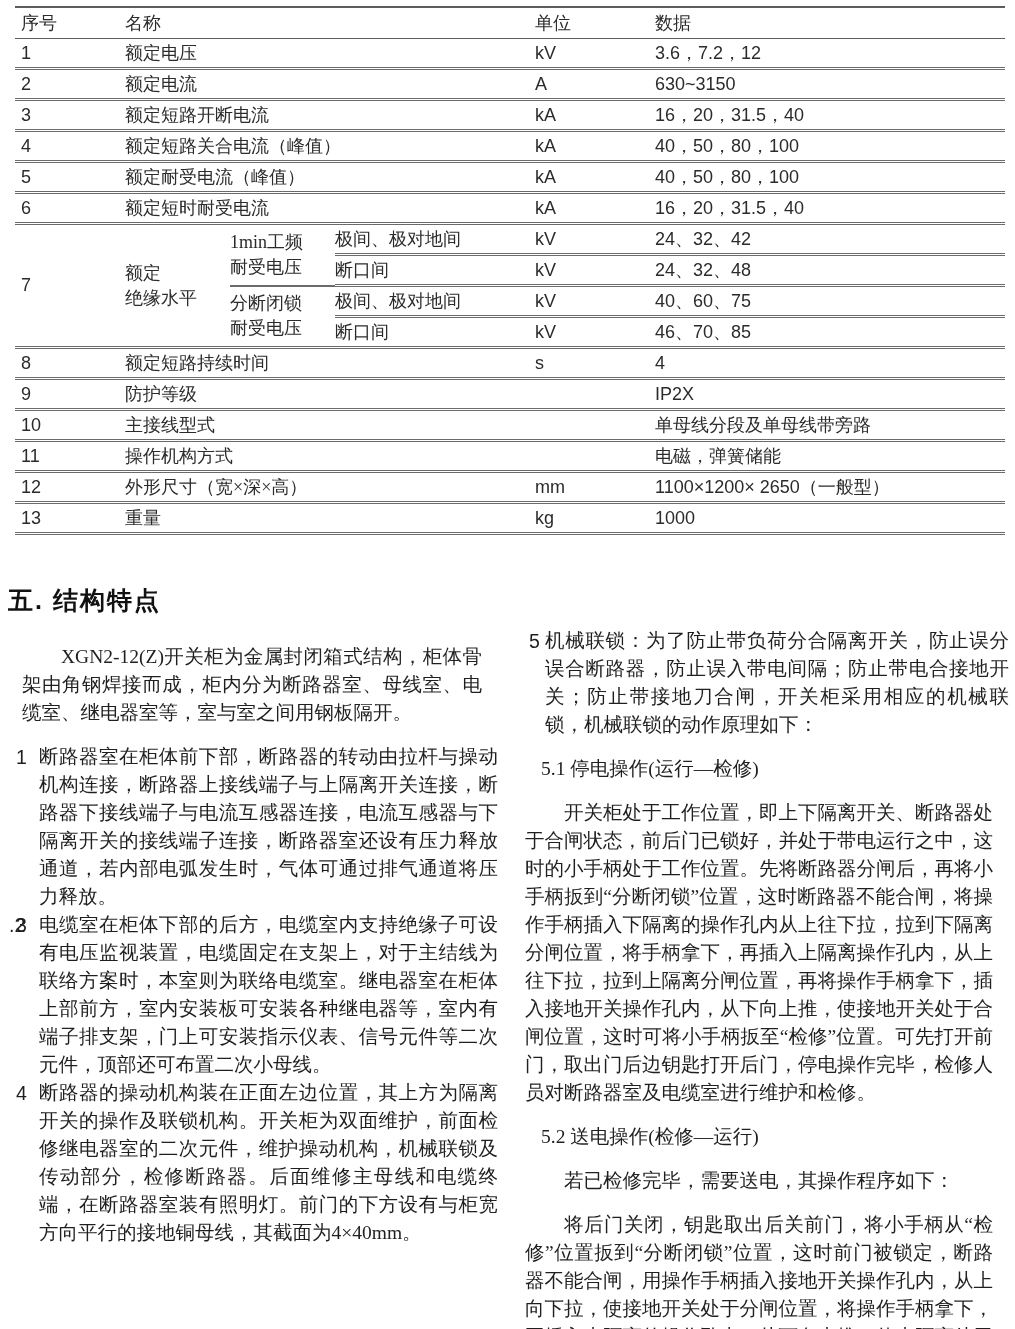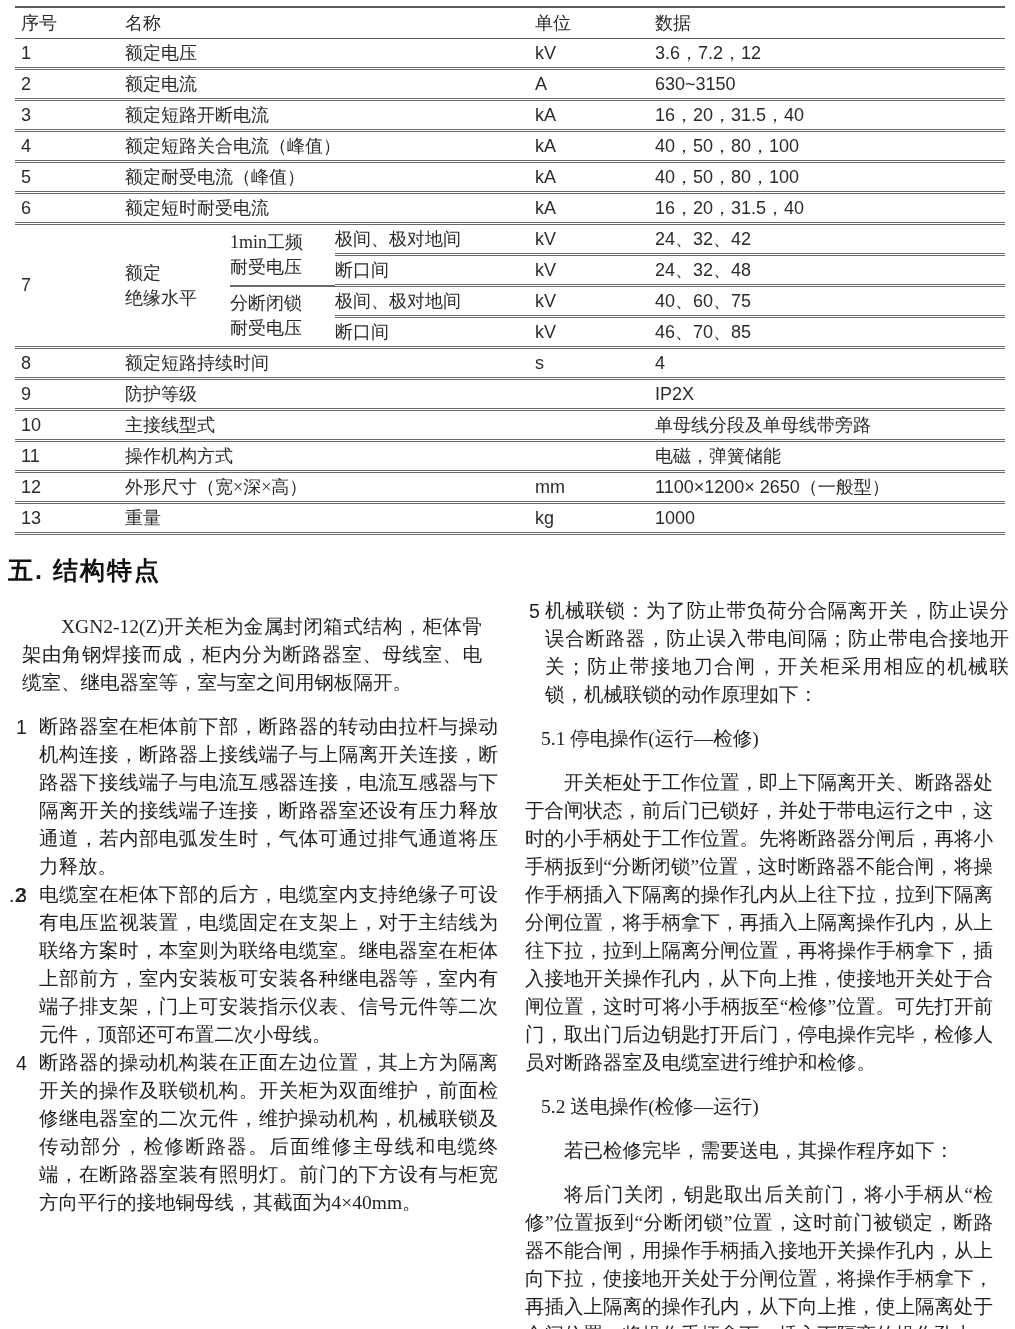--- a/index.html
+++ b/index.html
@@ -7,21 +7,21 @@
     width:1015px;height:1329px;
     background:#ffffff;color:#222;
     font-family:"Liberation Serif", serif;
     position:relative;overflow:hidden;
   }
   .h{
     font-family:"Liberation Sans", sans-serif;
     font-weight:bold;font-size:25px;color:#111;
     margin:12px 0 0 8px;letter-spacing:2px;line-height:30px;
   }
-  .h.sec5{margin-top:20px;}
+  .h.sec5{margin-top:50px;}
   
   table.params{
     border-collapse:collapse;table-layout:fixed;
     width:990px;margin:6px 0 0 15px;
     font-size:18px;color:#2b2b2b;
     border-top:2px solid #5d5d5d;
   }
   table.params th{
     font-weight:normal;text-align:left;height:30px;
     border-bottom:1px solid #5d5d5d;padding:0 4px 0 0;

